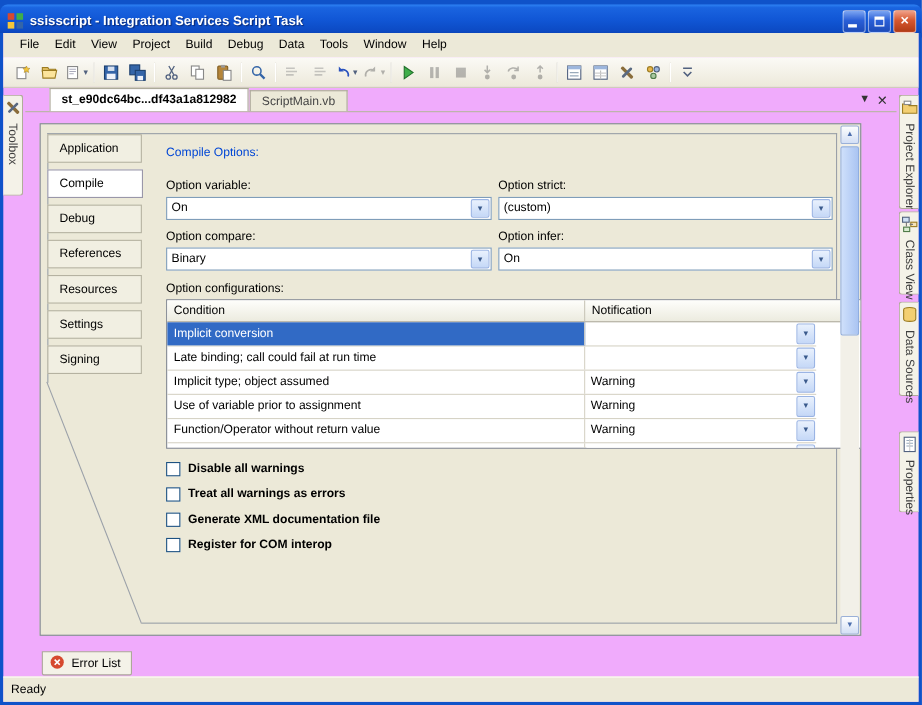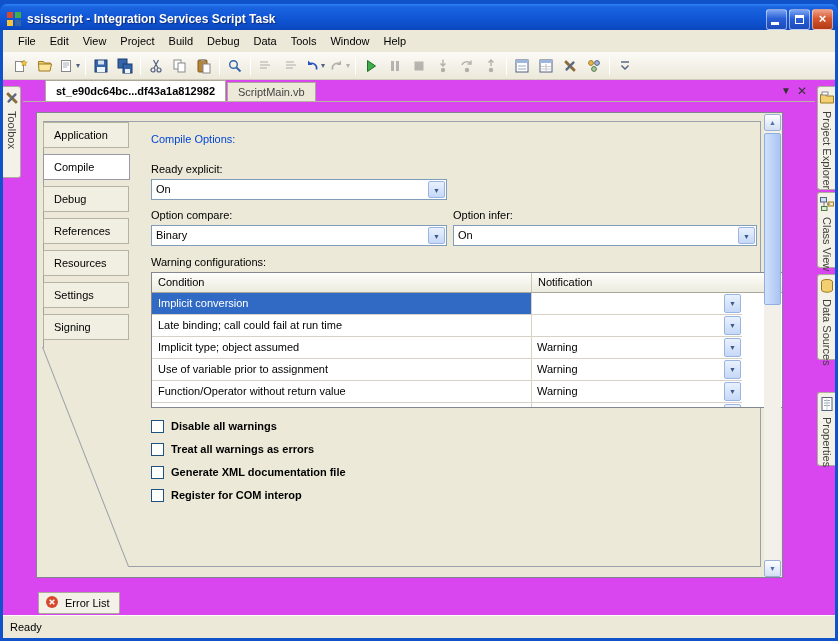--- a/index.html
+++ b/index.html
@@ -16,21 +16,21 @@
   .title-text { color:#fff; font-weight:bold; font-size:12px; text-shadow:1px 1px 1px #0a2a75; flex:1 1 auto; white-space:nowrap; overflow:hidden; }
   .cap-btns { display:flex; gap:2px; }
   .cap-btn { width:21px; height:21px; border-radius:3px; border:1px solid rgba(255,255,255,.5);
     background:linear-gradient(180deg,#7ca5f2,#2a5fd7 45%,#1c4ab8); position:relative; cursor:default; }
   .cap-btn.close { background:linear-gradient(180deg,#f0a088,#d6572f 45%,#b03a15); color:#fff; font-weight:bold; font-size:13px; text-align:center; line-height:18px; }
   .glyph-min { position:absolute; left:4px; bottom:4px; width:8px; height:3px; background:#fff; }
   .glyph-restore { position:absolute; left:5px; top:5px; width:9px; height:9px; border:1.5px solid #fff; border-top-width:3px; }
 
   
   .frame { position:absolute; left:0; top:30px; width:838px; height:611px; background:#0f52c9; padding:0 3px 3px 3px; }
-  .inner { position:relative; width:832px; height:608px; background:#d946ef; }
+  .inner { position:relative; width:832px; height:608px; background:#f0abfc; }
 
   
   .menubar { position:absolute; left:0; top:0; width:832px; height:22px; display:flex; align-items:center; padding-left:8px; background:#ece9d8; }
   .menu-item { padding:0 7px; line-height:20px; cursor:default; }
 
   
   .toolbar { position:absolute; left:0; top:22px; width:832px; height:28px;
     background:linear-gradient(180deg,#fbfaf6,#ece9da); border-bottom:1px solid #cfccbc;
     display:flex; align-items:center; padding-left:6px; }
   .tb-btn { height:22px; min-width:22px; display:flex; align-items:center; justify-content:center; border:1px solid transparent; border-radius:2px; margin:0 1px; cursor:default; }
@@ -457,42 +457,49 @@
               <div class="nav-tab" style="top: 73px;">Debug</div>
               <div class="nav-tab" style="top: 105px;">References</div>
               <div class="nav-tab" style="top: 137px;">Resources</div>
               <div class="nav-tab" style="top: 169px;">Settings</div>
               <div class="nav-tab" style="top: 201px;">Signing</div>
             </div>
 
           <div class="heading">Compile Options:</div>
 
           <div class="field f0">
-            <div class="flabel">Ready explicit:</div>
+            <div class="flabel">Option variable:</div>
             <div class="combo">
               <span class="cval">On</span>
+              <span class="cbtn">▼</span>
+            </div>
+          </div>
+          <div class="field f1">
+            <div class="flabel">Option strict:</div>
+            <div class="combo">
+              <span class="cval">(custom)</span>
               <span class="cbtn">▼</span>
             </div>
           </div>
           <div class="field f2">
             <div class="flabel">Option compare:</div>
             <div class="combo">
               <span class="cval">Binary</span>
               <span class="cbtn">▼</span>
             </div>
           </div>
           <div class="field f3">
             <div class="flabel">Option infer:</div>
             <div class="combo">
               <span class="cval">On</span>
               <span class="cbtn">▼</span>
             </div>
           </div>
 
-          <div class="warnlabel">Warning configurations:</div>
+          <div class="warnlabel">Option configurations:</div>
 
           <div class="grid">
             <div class="grid-head">
               <div class="gh-cell gh-cond">Condition</div>
               <div class="gh-cell gh-noti">Notification</div>
             </div>
             <div id="gridrows">
                 <div class="grid-row sel">
                   <div class="cell cond">Implicit conversion</div>
                   <div class="cell noti">

